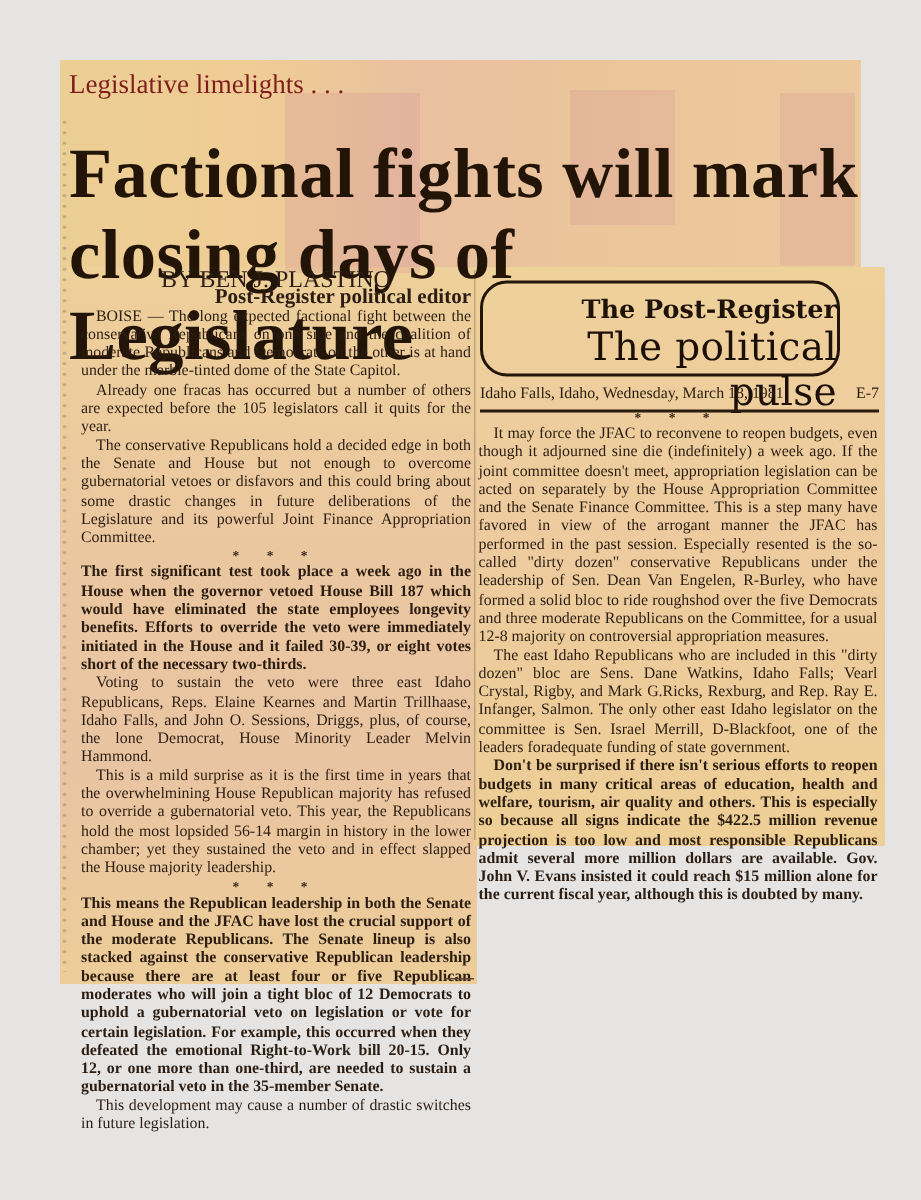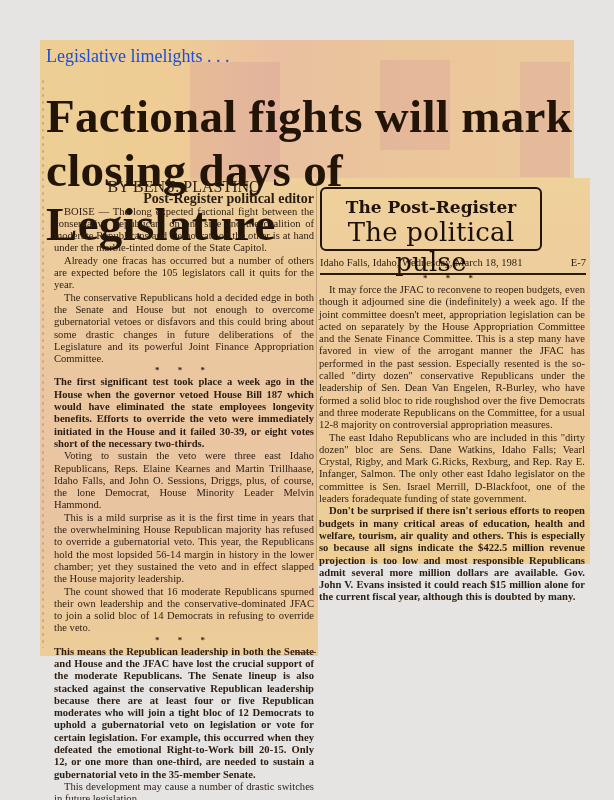--- a/index.html
+++ b/index.html
@@ -21,21 +21,21 @@
     .clip-left {
       left: 40px; top: 178px; width: 278px; height: 478px;
       background: linear-gradient(180deg, #eed09a 0%, #ebc7a0 40%, #e9c4a2 70%, #edcd98 100%);
     }
     .clip-right {
       left: 316px; top: 178px; width: 274px; height: 386px;
       background: linear-gradient(180deg, #efd19a 0%, #edcb9f 45%, #edcc9a 75%, #eecf95 100%);
     }
     .kicker {
       position: absolute; left: 46px; top: 46px;
-      font-size: 18px; color: #1d4ed8;
+      font-size: 18px; color: #7f1d1d;
     }
     .headline {
       position: absolute; left: 46px; top: 66px; width: 530px;
       font-size: 47px; line-height: 54px; font-weight: bold;
       color: #231408; letter-spacing: 0.3px; margin-top: 23px;
     }
     .pinholes {
       position: absolute; left: 41px; top: 78px; width: 4px; height: 570px;
       background-image: radial-gradient(circle, #a89a80 1px, transparent 1.3px);
       background-size: 4px 7px;
@@ -49,23 +49,23 @@
     }
     .col-left { left: 54px; top: 181px; width: 260px; }
     .col-right { left: 319px; top: 273px; width: 266px; }
     .byline { text-align: center; font-weight: normal; font-size: 16px; }
     .byline-sub { text-align: right; font-weight: bold; font-size: 14px; }
     .col p { text-indent: 10px; margin: 0; }
     .col p.bold { font-weight: bold; text-indent: 0; }
     .col p.bold.ind { text-indent: 10px; }
     .stars { text-align: center; letter-spacing: 8px; font-size: 9px; line-height: 11px; font-weight: bold; }
     .flag {
-      position: absolute; left: 320px; top: 187px; width: 222px; height: 64px;
-      border: 2px solid #231509; border-radius: 6px;
-      text-align: center;
+      position: absolute; left: 320px; top: 187px; width: 240px; height: 64px;
+      border: 2px solid #231509; border-radius: 18px;
+      text-align: right;
     }
     .flag-paper {
       font-family: "DejaVu Serif", serif;
       font-weight: bold; font-size: 17px; line-height: 20px; margin-top: 8px;
       color: #1f1209;
     }
     .flag-title {
       font-family: "DejaVu Serif", serif;
       font-weight: normal; font-size: 26px; line-height: 30px;
       color: #1b0f06; letter-spacing: 0.2px;
@@ -117,21 +117,20 @@
 <div class="col col-left">
   <div class="byline">BY BEN J. PLASTINO</div>
   <div class="byline-sub">Post-Register political editor</div>
   <p>BOISE — The long expected factional fight between the conservative Republicans on one side and the coalition of moderate Republicans and Democrats on the other is at hand under the marble-tinted dome of the State Capitol.</p>
   <p>Already one fracas has occurred but a number of others are expected before the 105 legislators call it quits for the year.</p>
   <p>The conservative Republicans hold a decided edge in both the Senate and House but not enough to overcome gubernatorial vetoes or disfavors and this could bring about some drastic changes in future deliberations of the Legislature and its powerful Joint Finance Appropriation Committee.</p>
   <div class="stars">* * *</div>
   <p class="bold">The first significant test took place a week ago in the House when the governor vetoed House Bill 187 which would have eliminated the state employees longevity benefits. Efforts to override the veto were immediately initiated in the House and it failed 30-39, or eight votes short of the necessary two-thirds.</p>
   <p>Voting to sustain the veto were three east Idaho Republicans, Reps. Elaine Kearnes and Martin Trillhaase, Idaho Falls, and John O. Sessions, Driggs, plus, of course, the lone Democrat, House Minority Leader Melvin Hammond.</p>
   <p>This is a mild surprise as it is the first time in years that the overwhelmining House Republican majority has refused to override a gubernatorial veto. This year, the Republicans hold the most lopsided 56-14 margin in history in the lower chamber; yet they sustained the veto and in effect slapped the House majority leadership.</p>
-  <p>The count showed that 16 moderate Republicans spurned their own leadership and the conservative-dominated JFAC to join a solid bloc of 14 Democrats in refusing to override the veto.</p>
   <div class="stars">* * *</div>
   <p class="bold">This means the Republican leadership in both the Senate and House and the JFAC have lost the crucial support of the moderate Republicans. The Senate lineup is also stacked against the conservative Republican leadership because there are at least four or five Republican moderates who will join a tight bloc of 12 Democrats to uphold a gubernatorial veto on legislation or vote for certain legislation. For example, this occurred when they defeated the emotional Right-to-Work bill 20-15. Only 12, or one more than one-third, are needed to sustain a gubernatorial veto in the 35-member Senate.</p>
   <p>This development may cause a number of drastic switches in future legislation.</p>
 
 </div>
 
 <div class="col col-right">
   <div class="stars">* * *</div>
   <p>It may force the JFAC to reconvene to reopen budgets, even though it adjourned sine die (indefinitely) a week ago. If the joint committee doesn't meet, appropriation legislation can be acted on separately by the House Appropriation Committee and the Senate Finance Committee. This is a step many have favored in view of the arrogant manner the JFAC has performed in the past session. Especially resented is the so-called "dirty dozen" conservative Republicans under the leadership of Sen. Dean Van Engelen, R-Burley, who have formed a solid bloc to ride roughshod over the five Democrats and three moderate Republicans on the Committee, for a usual 12-8 majority on controversial appropriation measures.</p>
   <p>The east Idaho Republicans who are included in this "dirty dozen" bloc are Sens. Dane Watkins, Idaho Falls; Vearl Crystal, Rigby, and Mark G.Ricks, Rexburg, and Rep. Ray E. Infanger, Salmon. The only other east Idaho legislator on the committee is Sen. Israel Merrill, D-Blackfoot, one of the leaders foradequate funding of state government.</p>

